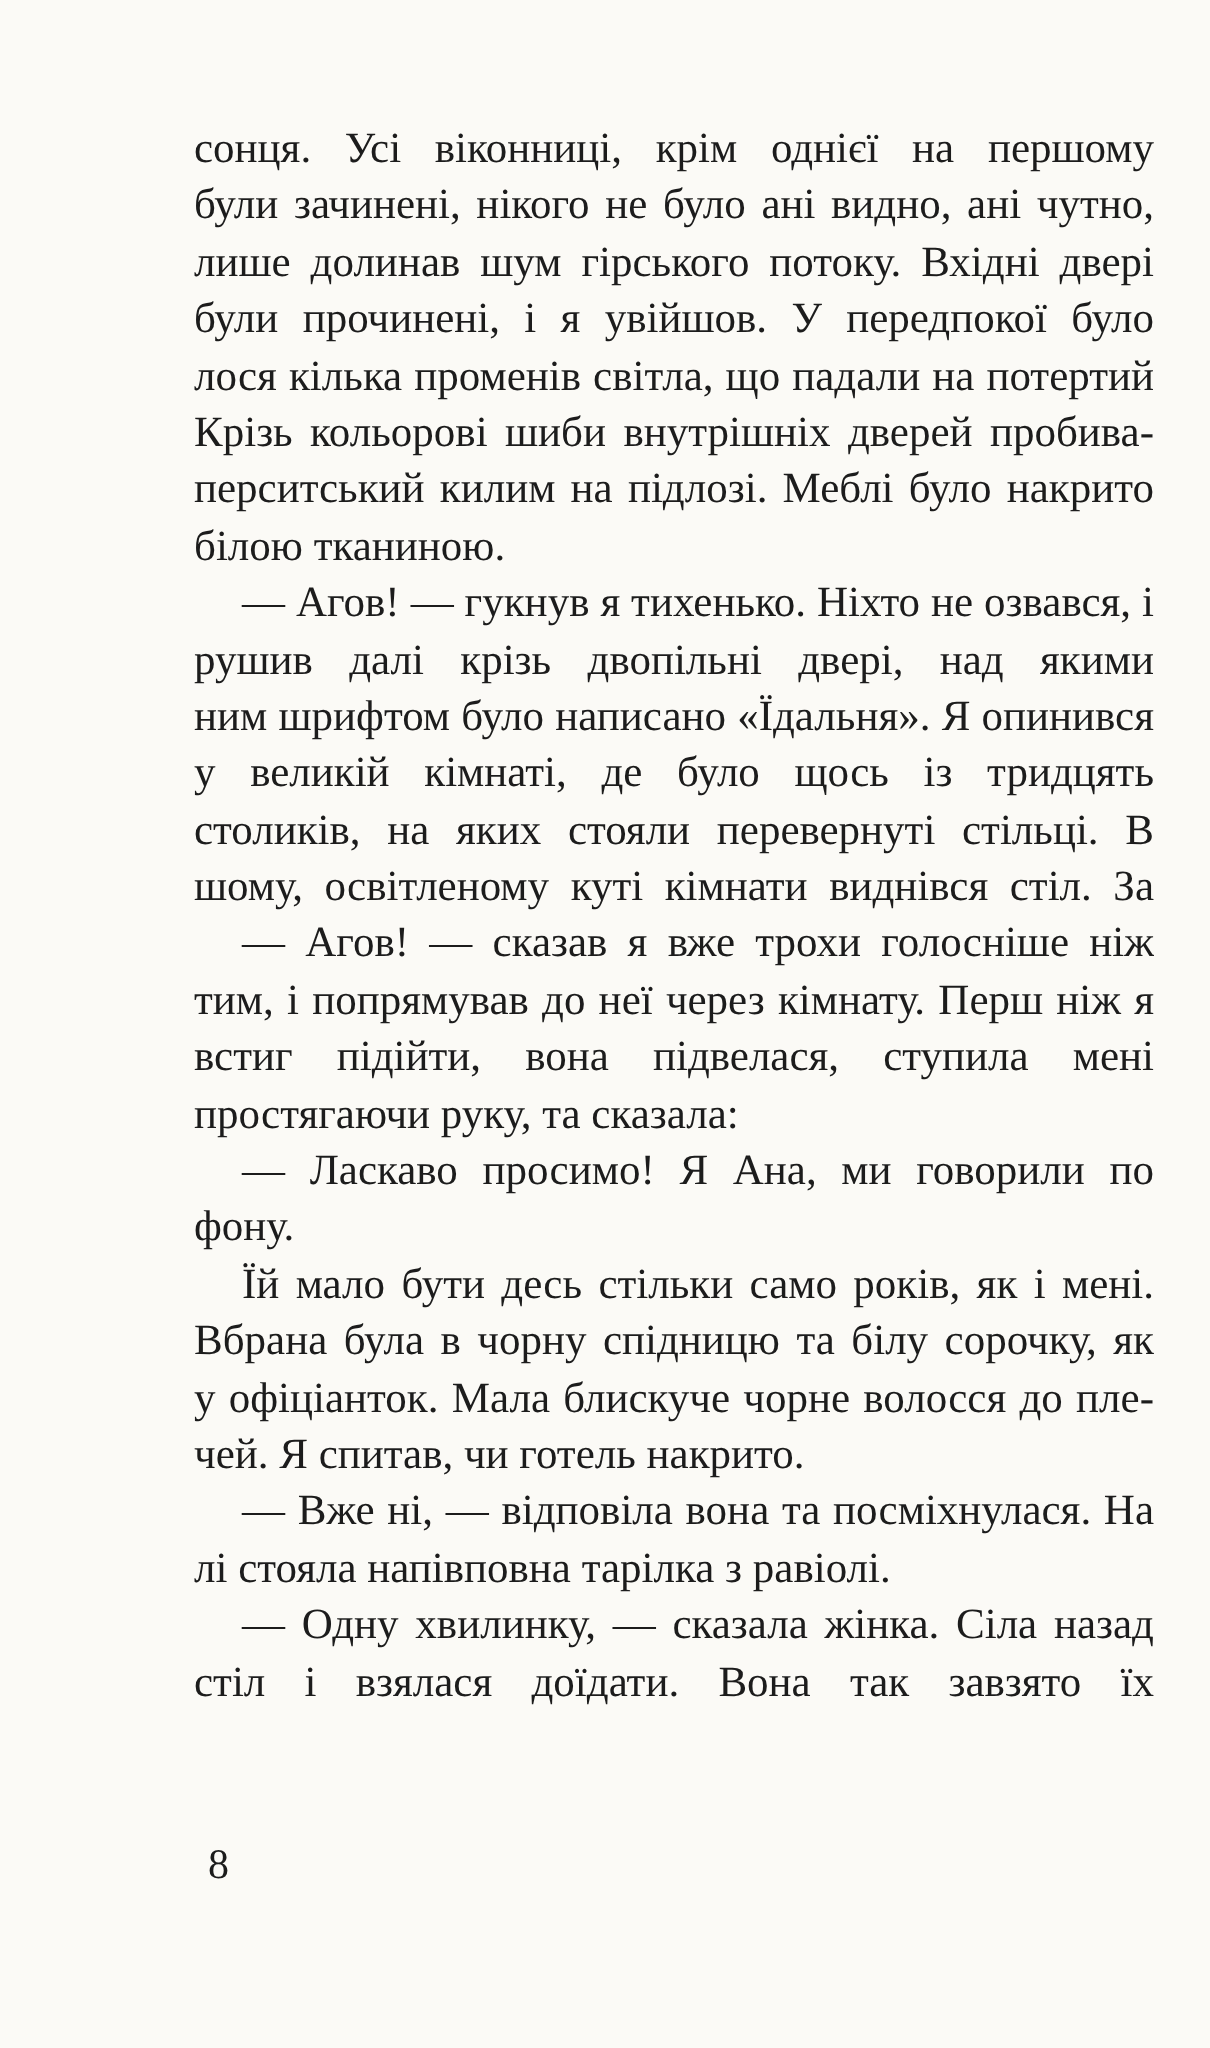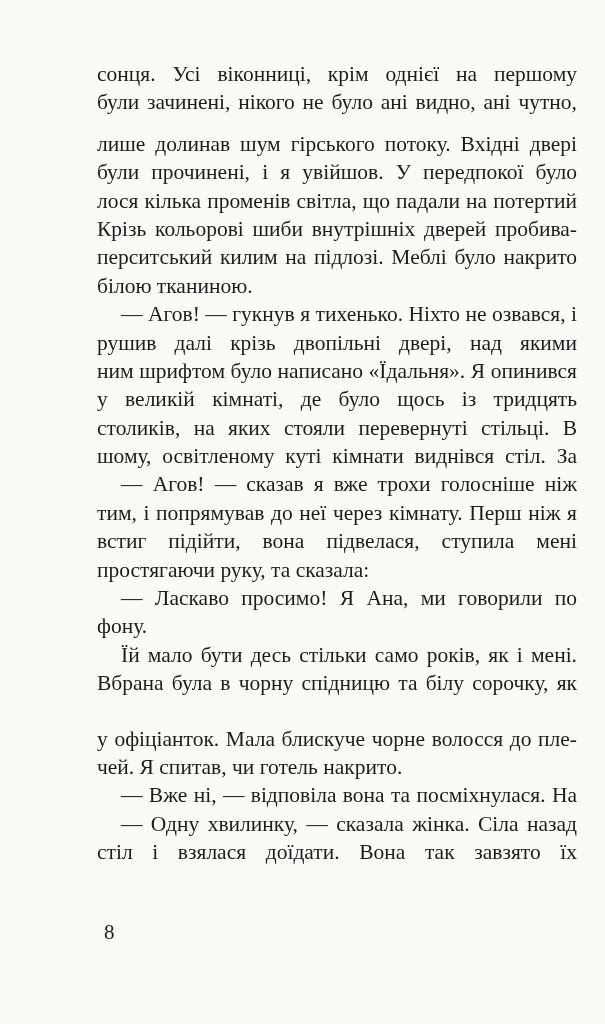--- a/index.html
+++ b/index.html
@@ -48,40 +48,41 @@
     color: #1c1c1c;
   }
 </style>
 </head>
 <body>
 
 <div class="page">
   <div class="text-block" id="text-block">
       <span class="line" style="width: 480px; white-space: normal; overflow: hidden;">сонця. Усі віконниці, крім однієї на першому поверсі,</span>
       <span class="line" style="width: 480px; white-space: normal; overflow: hidden;">були зачинені, нікого не було ані видно, ані чутно,</span>
-      <span class="line" style="width: 480px; white-space: normal; overflow: hidden; margin-top: 13px;">лише долинав шум гірського потоку. Вхідні двері</span>
+      <span class="line" style="width: 480px; white-space: normal; overflow: hidden;">лише долинав шум гірського потоку. Вхідні двері</span>
       <span class="line" style="width: 480px; white-space: normal; overflow: hidden;">були прочинені, і я увійшов. У передпокої було темно.</span>
       <span class="line" style="width: 480px; white-space: normal; overflow: hidden;">лося кілька променів світла, що падали на потертий</span>
       <span class="line" style="width: 480px; white-space: normal; overflow: hidden;">Крізь кольорові шиби внутрішніх дверей пробива-</span>
       <span class="line" style="width: 480px; white-space: normal; overflow: hidden;">перситський килим на підлозі. Меблі було накрито</span>
       <span class="line last" style="width: 480px; white-space: normal; overflow: hidden;">білою тканиною.</span>
       <span class="line indent" style="width: 456px; white-space: normal; overflow: hidden;">— Агов! — гукнув я тихенько. Ніхто не озвався, і я</span>
       <span class="line" style="width: 480px; white-space: normal; overflow: hidden;">рушив далі крізь двопільні двері, над якими старовин-</span>
       <span class="line" style="width: 480px; white-space: normal; overflow: hidden;">ним шрифтом було написано «Їдальня». Я опинився</span>
       <span class="line" style="width: 480px; white-space: normal; overflow: hidden;">у великій кімнаті, де було щось із тридцять дерев’яних</span>
       <span class="line" style="width: 480px; white-space: normal; overflow: hidden;">столиків, на яких стояли перевернуті стільці. В найдаль-</span>
       <span class="line" style="width: 480px; white-space: normal; overflow: hidden;">шому, освітленому куті кімнати виднівся стіл. За ним</span>
       <span class="line indent" style="width: 456px; white-space: normal; overflow: hidden;">— Агов! — сказав я вже трохи голосніше ніж перед</span>
       <span class="line" style="width: 480px; white-space: normal; overflow: hidden;">тим, і попрямував до неї через кімнату. Перш ніж я</span>
       <span class="line" style="width: 480px; white-space: normal; overflow: hidden;">встиг підійти, вона підвелася, ступила мені назустріч,</span>
       <span class="line last" style="width: 480px; white-space: normal; overflow: hidden;">простягаючи руку, та сказала:</span>
       <span class="line indent" style="width: 456px; white-space: normal; overflow: hidden;">— Ласкаво просимо! Я Ана, ми говорили по теле-</span>
       <span class="line last" style="width: 480px; white-space: normal; overflow: hidden;">фону.</span>
       <span class="line indent" style="width: 456px; white-space: normal; overflow: hidden;">Їй мало бути десь стільки само років, як і мені.</span>
       <span class="line" style="width: 480px; white-space: normal; overflow: hidden;">Вбрана була в чорну спідницю та білу сорочку, як</span>
-      <span class="line" style="width: 480px; white-space: normal; overflow: hidden; margin-top: 27px;">у офіціанток. Мала блискуче чорне волосся до пле-</span>
+      <span class="line" style="width: 480px; white-space: normal; overflow: hidden;">у офіціанток. Мала блискуче чорне волосся до пле-</span>
       <span class="line last" style="width: 480px; white-space: normal; overflow: hidden;">чей. Я спитав, чи готель накрито.</span>
       <span class="line indent" style="width: 456px; white-space: normal; overflow: hidden;">— Вже ні, — відповіла вона та посміхнулася. На сто-</span>
+      <span class="line last" style="width: 480px; white-space: normal; overflow: hidden;">лі стояла напівповна тарілка з равіолі.</span>
       <span class="line indent" style="width: 456px; white-space: normal; overflow: hidden;">— Одну хвилинку, — сказала жінка. Сіла назад за</span>
       <span class="line" style="width: 480px; white-space: normal; overflow: hidden;">стіл і взялася доїдати. Вона так завзято їх поглинала,</span>
     </div>
   <div class="page-number">8</div>
 </div>
 
 </body></html>

